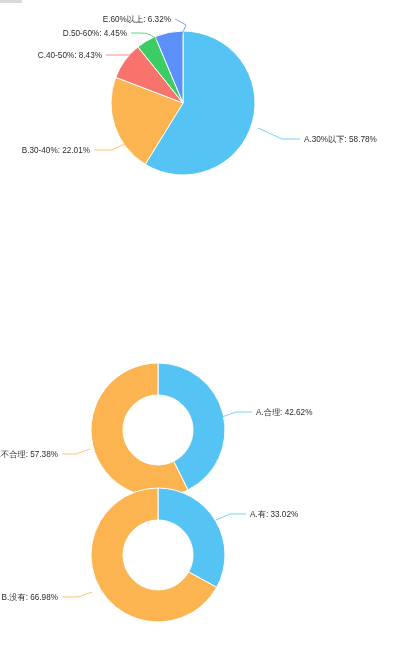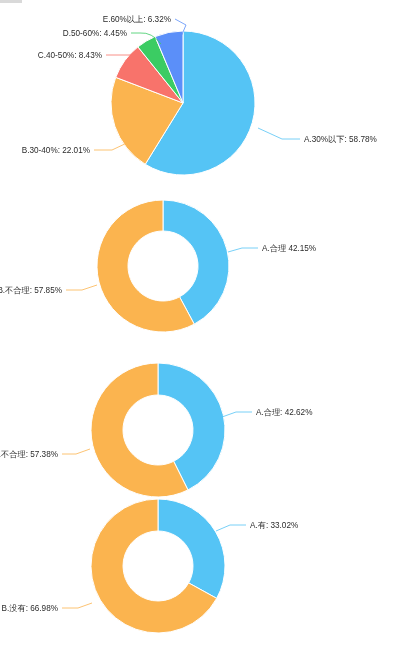--- a/index.html
+++ b/index.html
@@ -8,21 +8,21 @@
     background:#ffffff;
     font-family:"Liberation Sans","DejaVu Sans",sans-serif;
     overflow:hidden;
     position:relative;
   }
   .page{position:relative;width:414px;height:654px;}
   .chart-block{position:absolute;left:0;width:414px;}
   #chart1{top:0;height:180px;}
   #chart2{top:180px;height:175px;}
   #chart3{top:355px;height:140px;text-decoration:underline;}
-  #chart4{top:489px;height:159px;text-align:center;}
+  #chart4{top:478px;height:159px;text-align:center;}
   svg{display:block;overflow:visible;}
   .slice-label{
     font-size:8.2px;
     fill:#2b2b2b;
     font-family:"Liberation Sans","DejaVu Sans",sans-serif;
   }
   .leader{fill:none;stroke-width:0.8px;}
   .topbar{
     position:absolute;left:0;top:0;width:22px;height:3px;
     background:#d9d9d9;
@@ -53,36 +53,20 @@
       <g>
         <text class="slice-label" x="304" y="142" text-anchor="start">A.30%以下: 58.78%</text>
         <text class="slice-label" x="90" y="153" text-anchor="end">B.30-40%: 22.01%</text>
         <text class="slice-label" x="102" y="58" text-anchor="end">C.40-50%: 8.43%</text>
         <text class="slice-label" x="127" y="36" text-anchor="end">D.50-60%: 4.45%</text>
         <text class="slice-label" x="171" y="22" text-anchor="end">E.60%以上: 6.32%</text>
       </g>
     </svg>
   </div>
 
-  <div class="chart-block" id="chart2">
-    <svg width="414" height="175" viewBox="0 0 414 175">
-      <g id="c2-slices">
-          <path d="M 163 20 A 66 66 0 0 1 194.2492446912126 144.13333558491826 L 179.5715691544309 116.82828402230513 A 35 35 0 0 0 163 51 Z" fill="#55c4f5" stroke="#ffffff" stroke-width="1"></path>
-          <path d="M 194.2492446912126 144.13333558491826 A 66 66 0 1 1 163 20 L 163 51 A 35 35 0 1 0 179.5715691544309 116.82828402230513 Z" fill="#fbb44f" stroke="#ffffff" stroke-width="1"></path>
-        </g>
-      <g>
-        <path class="leader" stroke="#55c4f5" d="M228,72 L242,68 L258,68"></path>
-        <path class="leader" stroke="#fbb44f" d="M97,105 L82,110 L66,110"></path>
-      </g>
-      <g>
-        <text class="slice-label" x="262" y="71" text-anchor="start">A.合理 42.15%</text>
-        <text class="slice-label" x="62" y="113" text-anchor="end">B.不合理: 57.85%</text>
-      </g>
-    </svg>
-  </div>
 
   <div class="chart-block" id="chart3">
     <svg width="414" height="160" viewBox="0 0 414 160">
       <g id="c3-slices">
           <path d="M 158 8 A 67 67 0 0 1 187.9663950824233 134.9250796058221 L 173.65408698335546 106.30414606274289 A 35 35 0 0 0 158 40 Z" fill="#55c4f5" stroke="#ffffff" stroke-width="1"></path>
           <path d="M 187.9663950824233 134.9250796058221 A 67 67 0 1 1 158 8 L 158 40 A 35 35 0 1 0 173.65408698335546 106.30414606274289 Z" fill="#fbb44f" stroke="#ffffff" stroke-width="1"></path>
         </g>
       <g>
         <path class="leader" stroke="#55c4f5" d="M222,62 L236,57 L252,57"></path>
         <path class="leader" stroke="#fbb44f" d="M90,94 L76,99 L62,99"></path>

